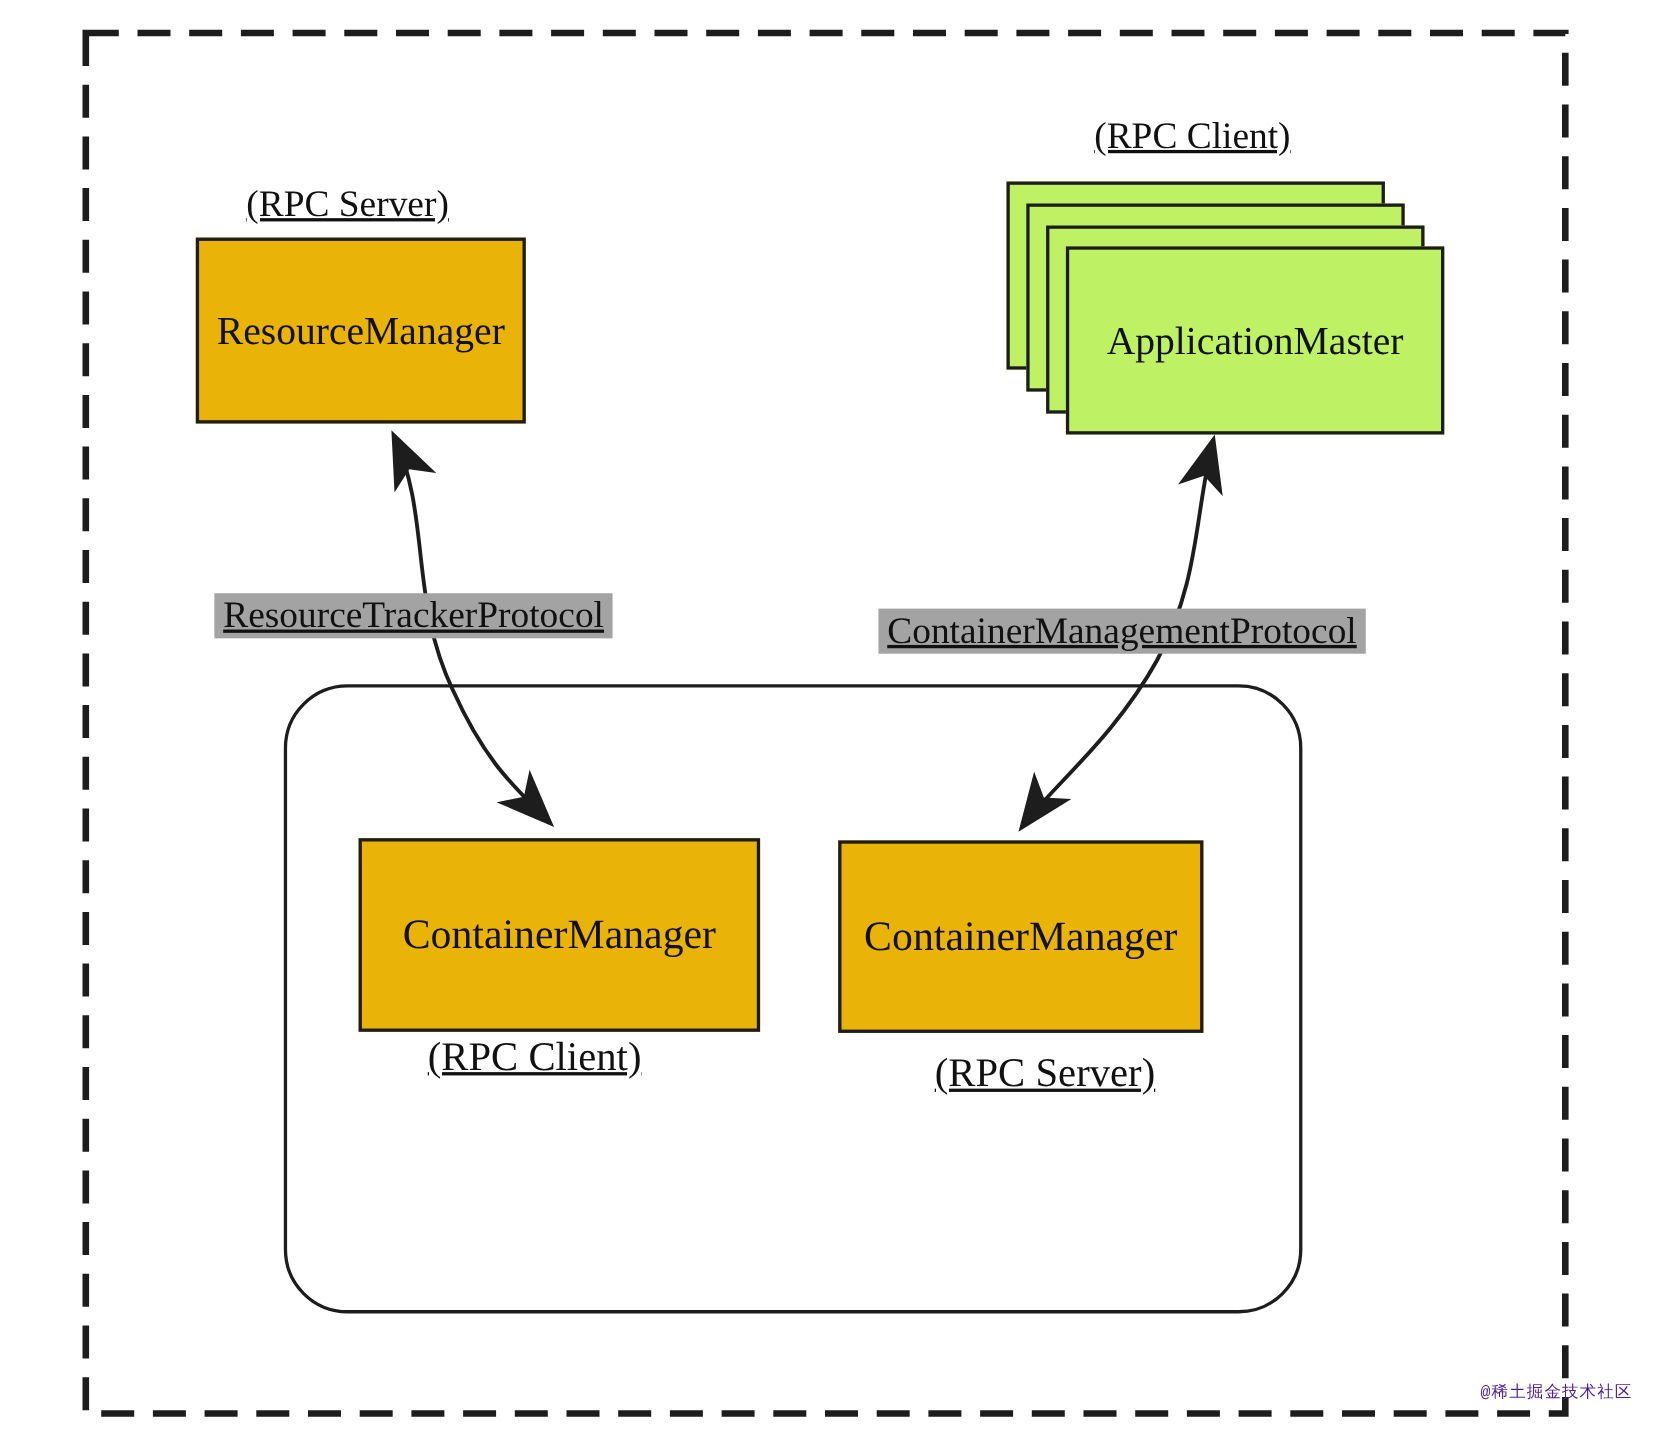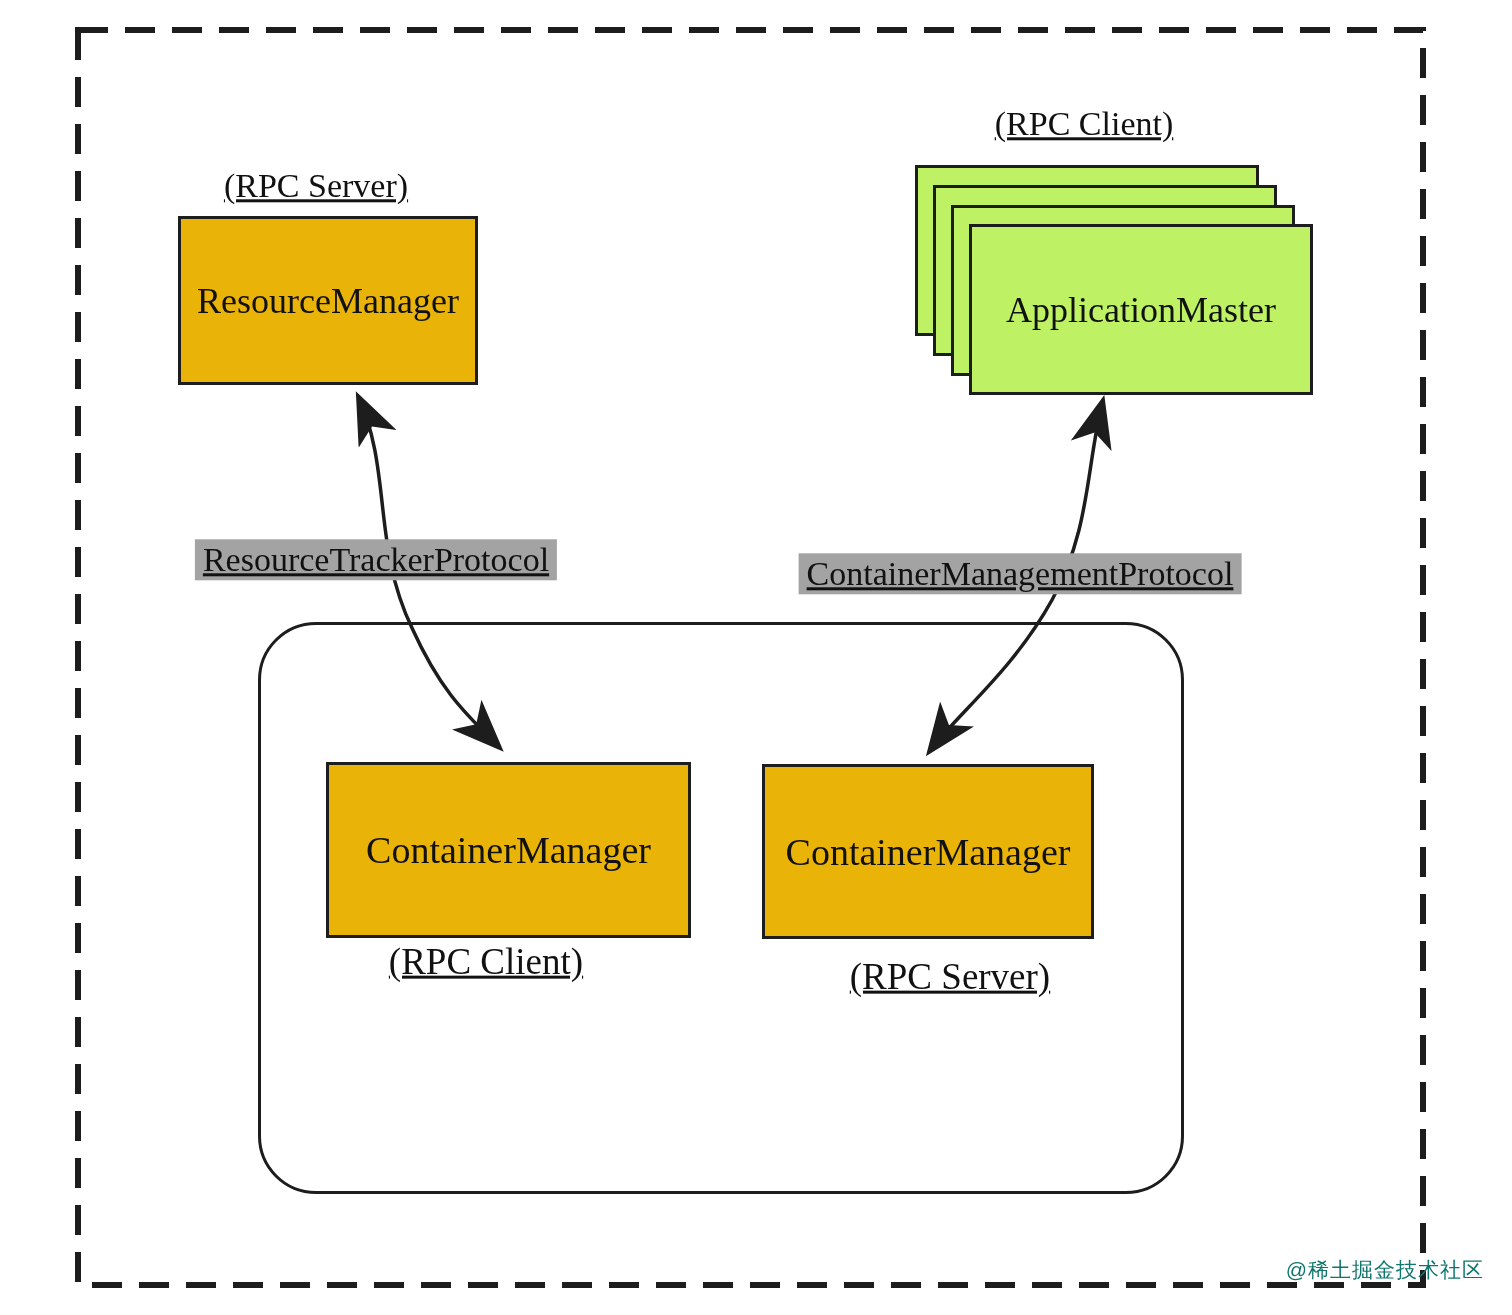--- a/index.html
+++ b/index.html
@@ -73,23 +73,23 @@
   }
   .proto-left  { left: 376px;  top: 560px; }
   .proto-right { left: 1020px; top: 574px; }
   .ann-nsu     { left: 486px;  top: 962px;  font-size: 37px; }
   .ann-cm      { left: 950px;  top: 977px;  font-size: 37px; }
   .nm-title    { left: 643px;  top: 1102px; font-size: 48px; letter-spacing: 1px; }
 
   .watermark {
     position: absolute;
     right: 28px; top: 1256px;
-    font-size: 21px;
-    color: #0f766e;
-    font-family: Liberation Sans, sans-serif;
+    font-size: 15px;
+    color: #4c1d95;
+    font-family: Liberation Mono, monospace;
     letter-spacing: 1px;
   }
 
   svg.overlay {
     position: absolute;
     left: 0; top: 0;
     width: 1512px; height: 1315px;
     pointer-events: none;
   }
 </style>

